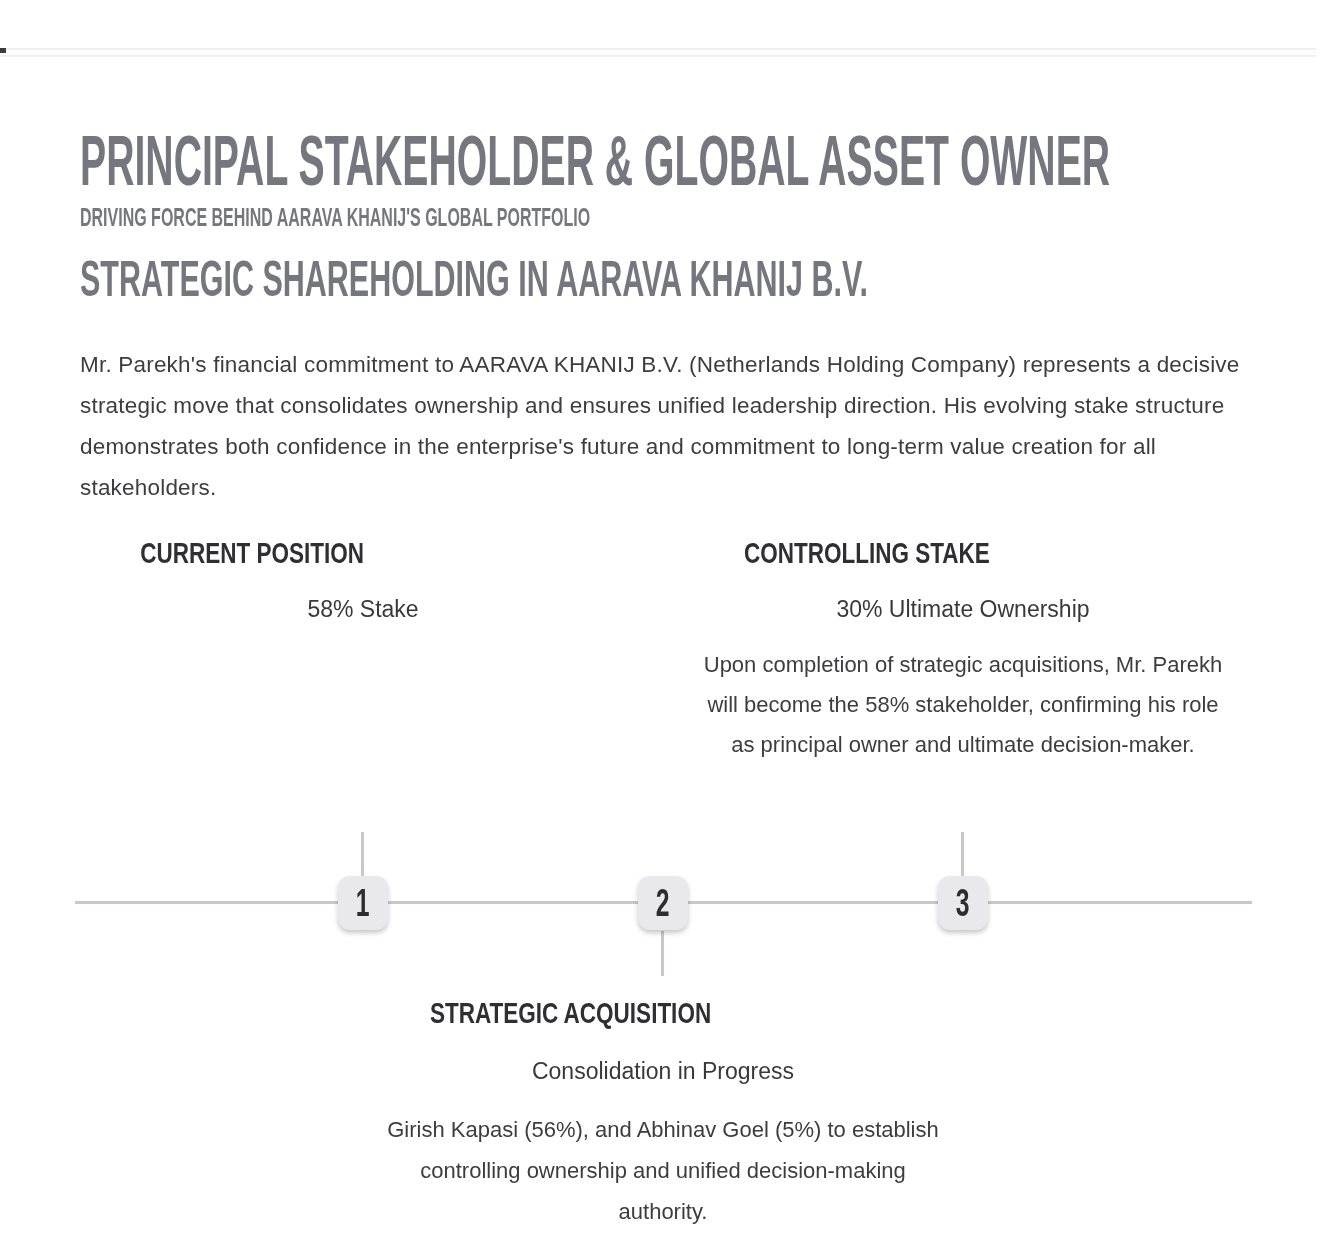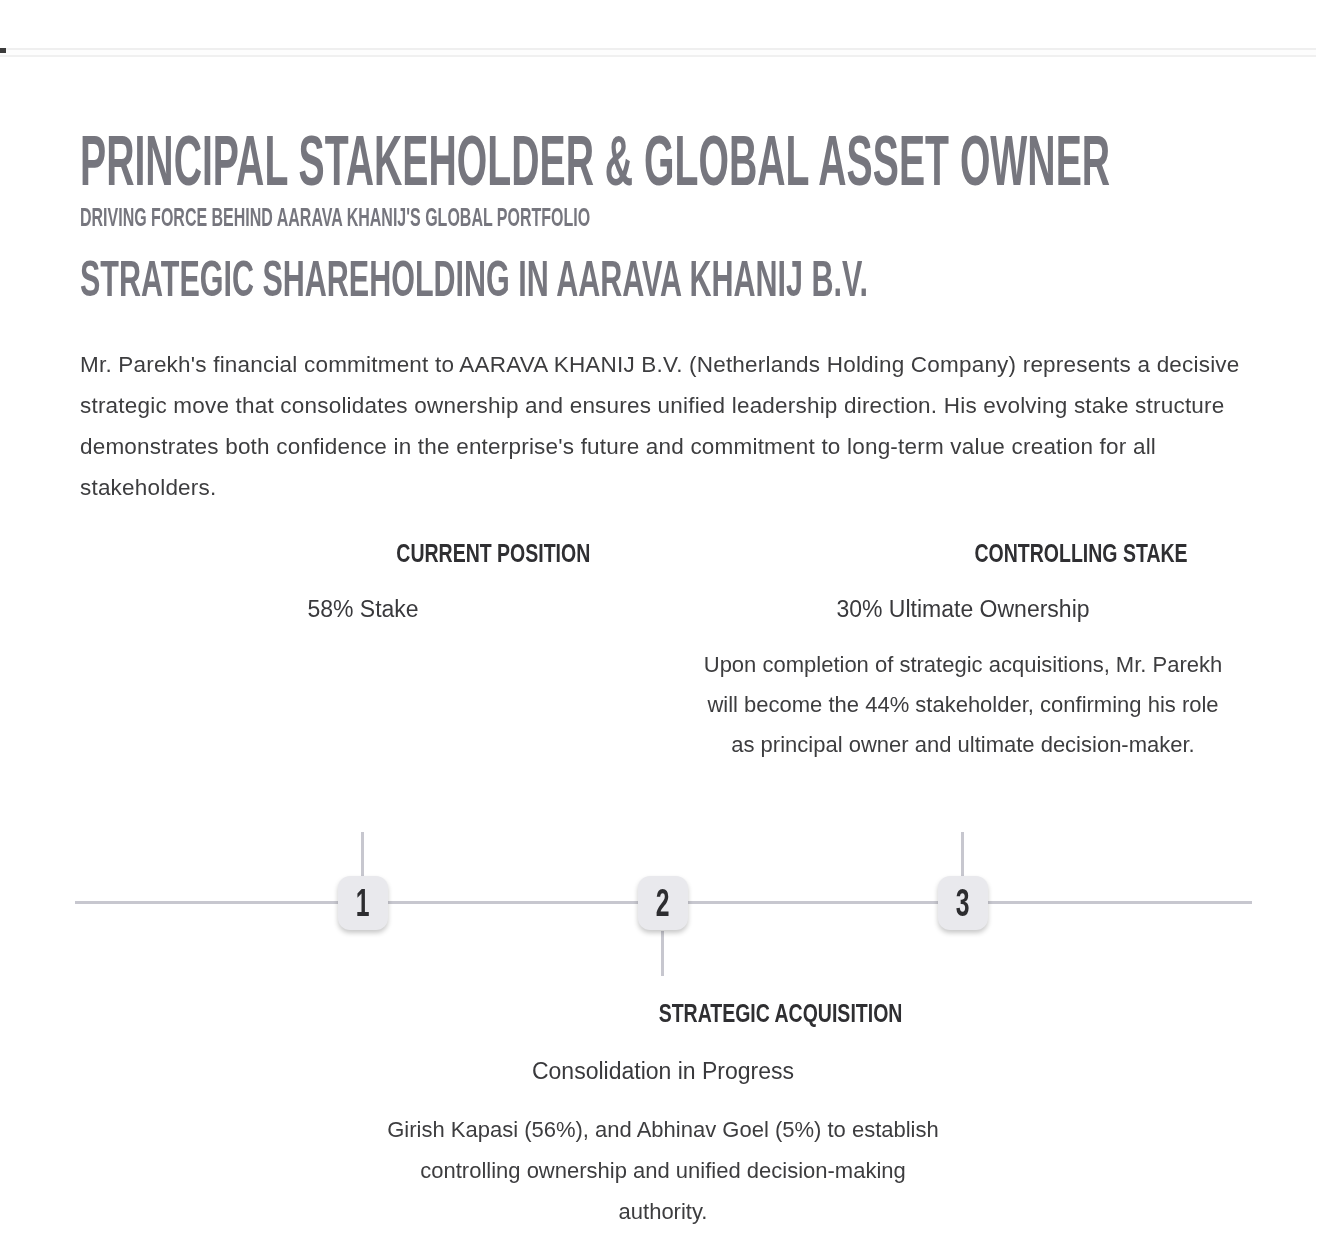--- a/index.html
+++ b/index.html
@@ -57,22 +57,22 @@
     position:absolute;left:80px;top:296px;width:1170px;
     font-size:22.5px;line-height:41px;letter-spacing:0.2px;
     color:var(--text-dark);
   }
 
   .stake-card{position:absolute;top:492px;width:520px;text-align:center;}
   .stake-card.left{left:103px;}
   .stake-card.right{left:703px;}
 
   .card-heading{
-    font-size:26px;font-weight:bold;line-height:26px;
-    color:var(--heading-dark);text-align:right;
+    font-size:30px;font-weight:bold;line-height:26px;
+    color:var(--heading-dark);text-align:left;
   }
   .card-heading .cond{transform:scaleX(0.75);transform-origin:50% 50%;}
 
   .card-value{
     margin-top:31px;font-size:23px;line-height:24px;
     color:var(--value-text);
   }
   .card-desc{
     margin-top:24px;font-size:22px;line-height:40px;
     color:var(--text-dark);
@@ -127,21 +127,21 @@
       <span class="cond">CURRENT POSITION</span>
     </h3>
     <div class="card-value">58% Stake</div>
   </section>
 
   <section class="stake-card right">
     <h3 class="card-heading">
       <span class="cond">CONTROLLING STAKE</span>
     </h3>
     <div class="card-value">30% Ultimate Ownership</div>
-    <p class="card-desc">Upon completion of strategic acquisitions, Mr. Parekh will become the 44% stakeholder, confirming his role as principal owner and ultimate decision-maker.</p>
+    <p class="card-desc">Upon completion of strategic acquisitions, Mr. Parekh will become the 58% stakeholder, confirming his role as principal owner and ultimate decision-maker.</p>
   </section>
 
   <div>
     <div class="tl-line"></div>
     <div class="tl-stub stub-1"></div>
     <div class="tl-stub stub-3"></div>
     <div class="tl-stub stub-2"></div>
 
     <div class="tl-node node-1">
       <span class="cond">1</span>

